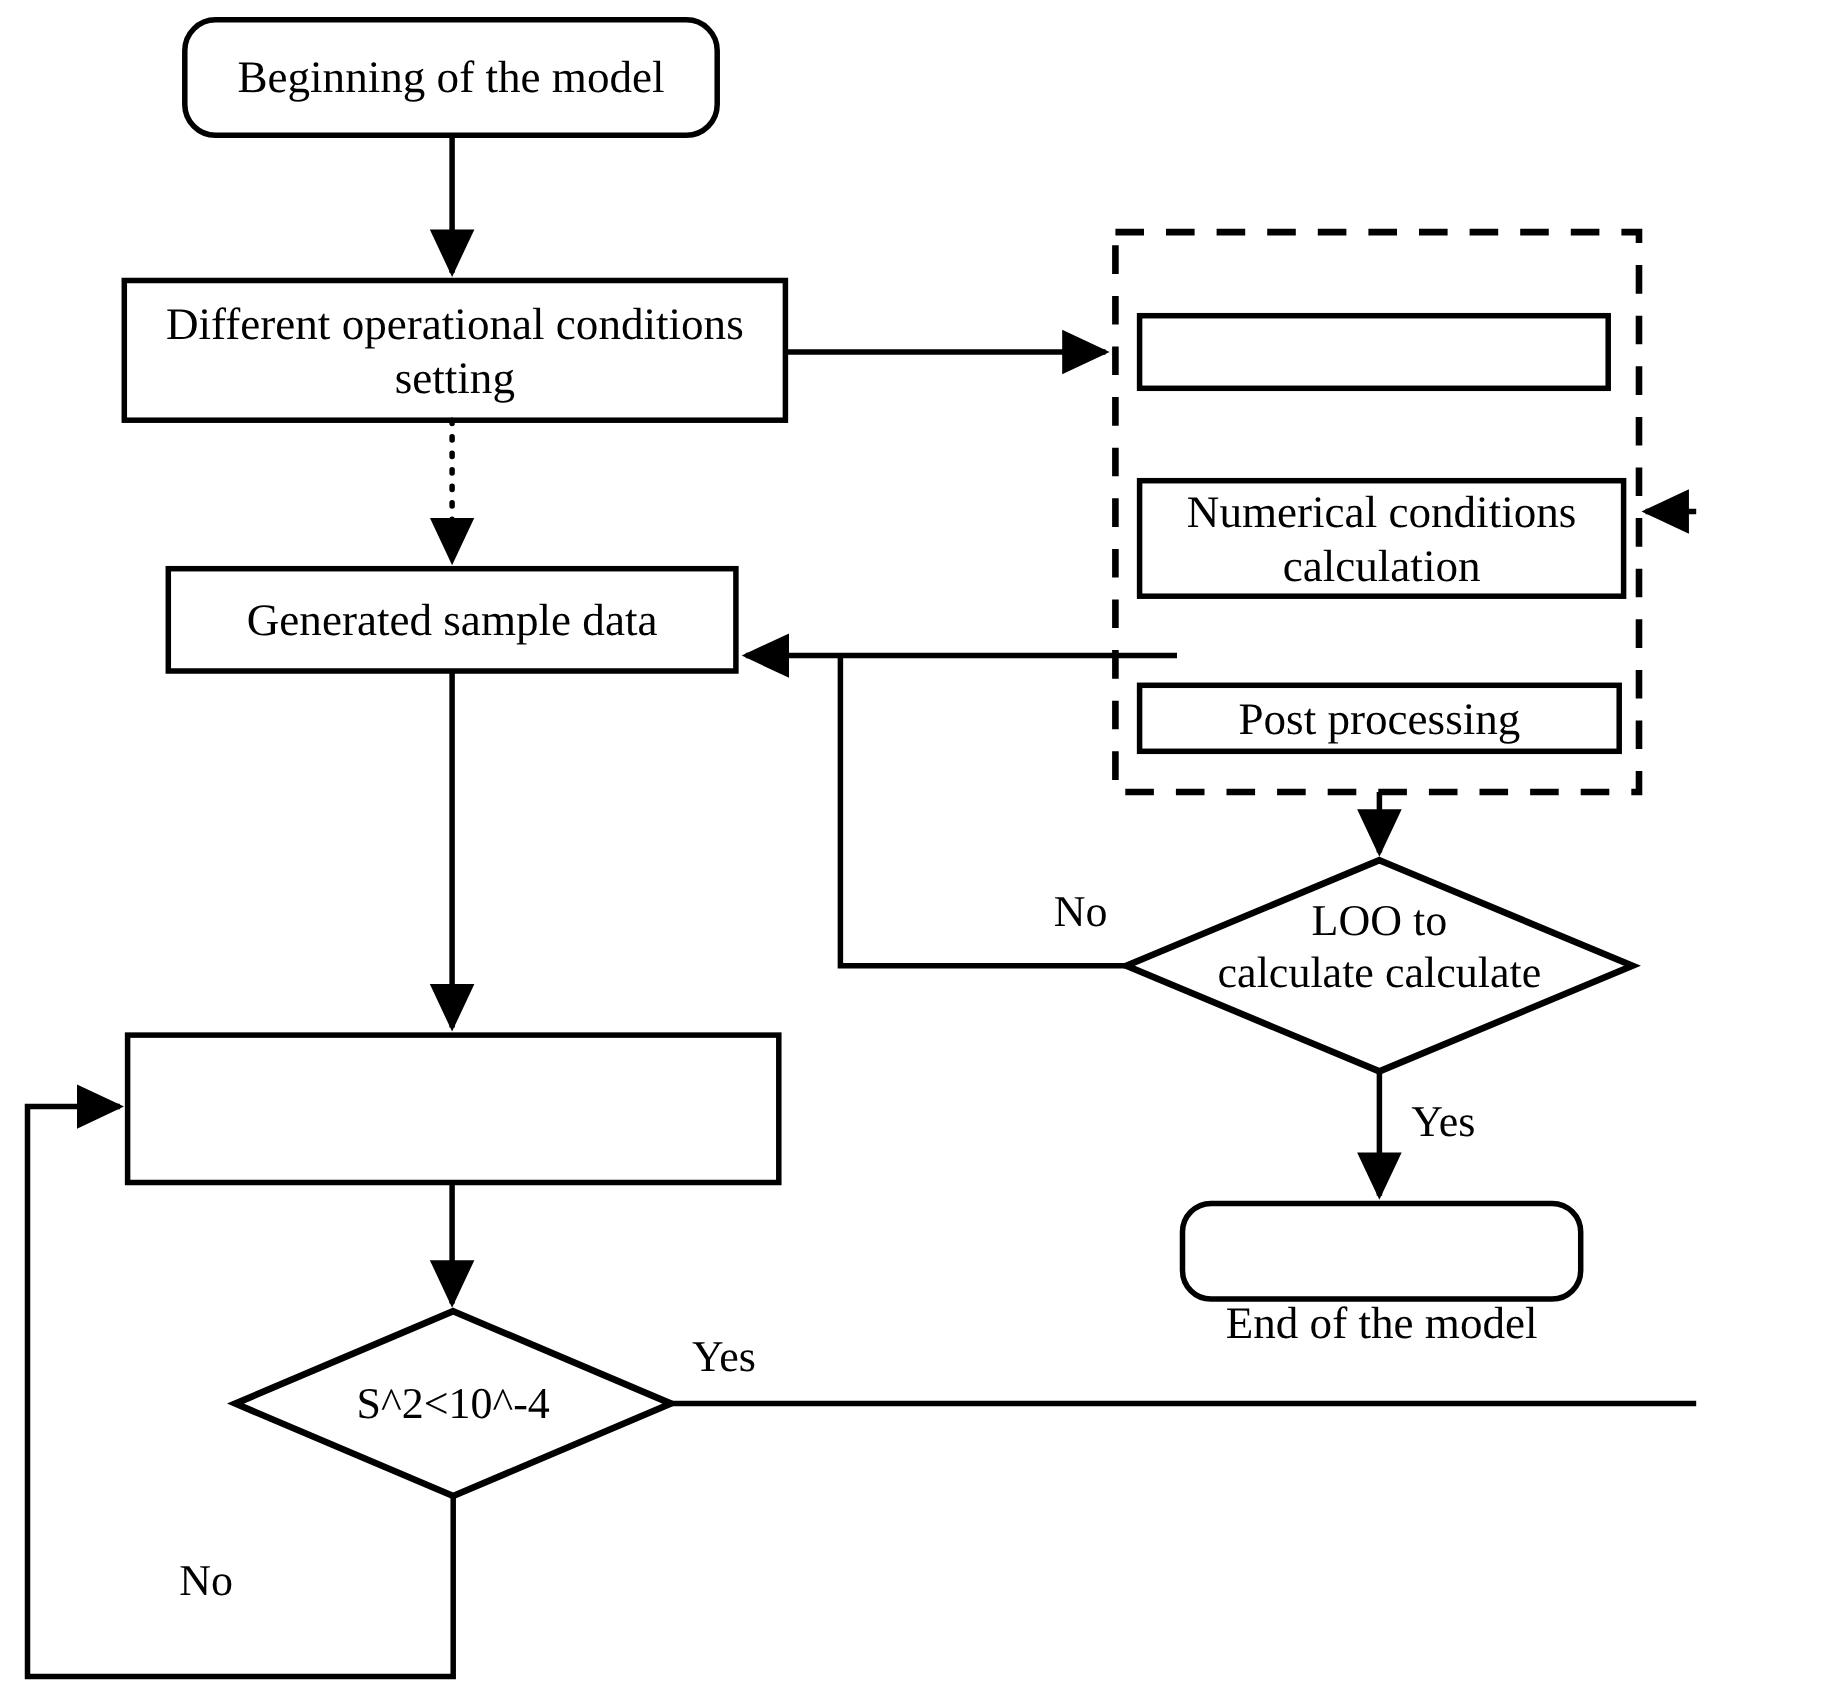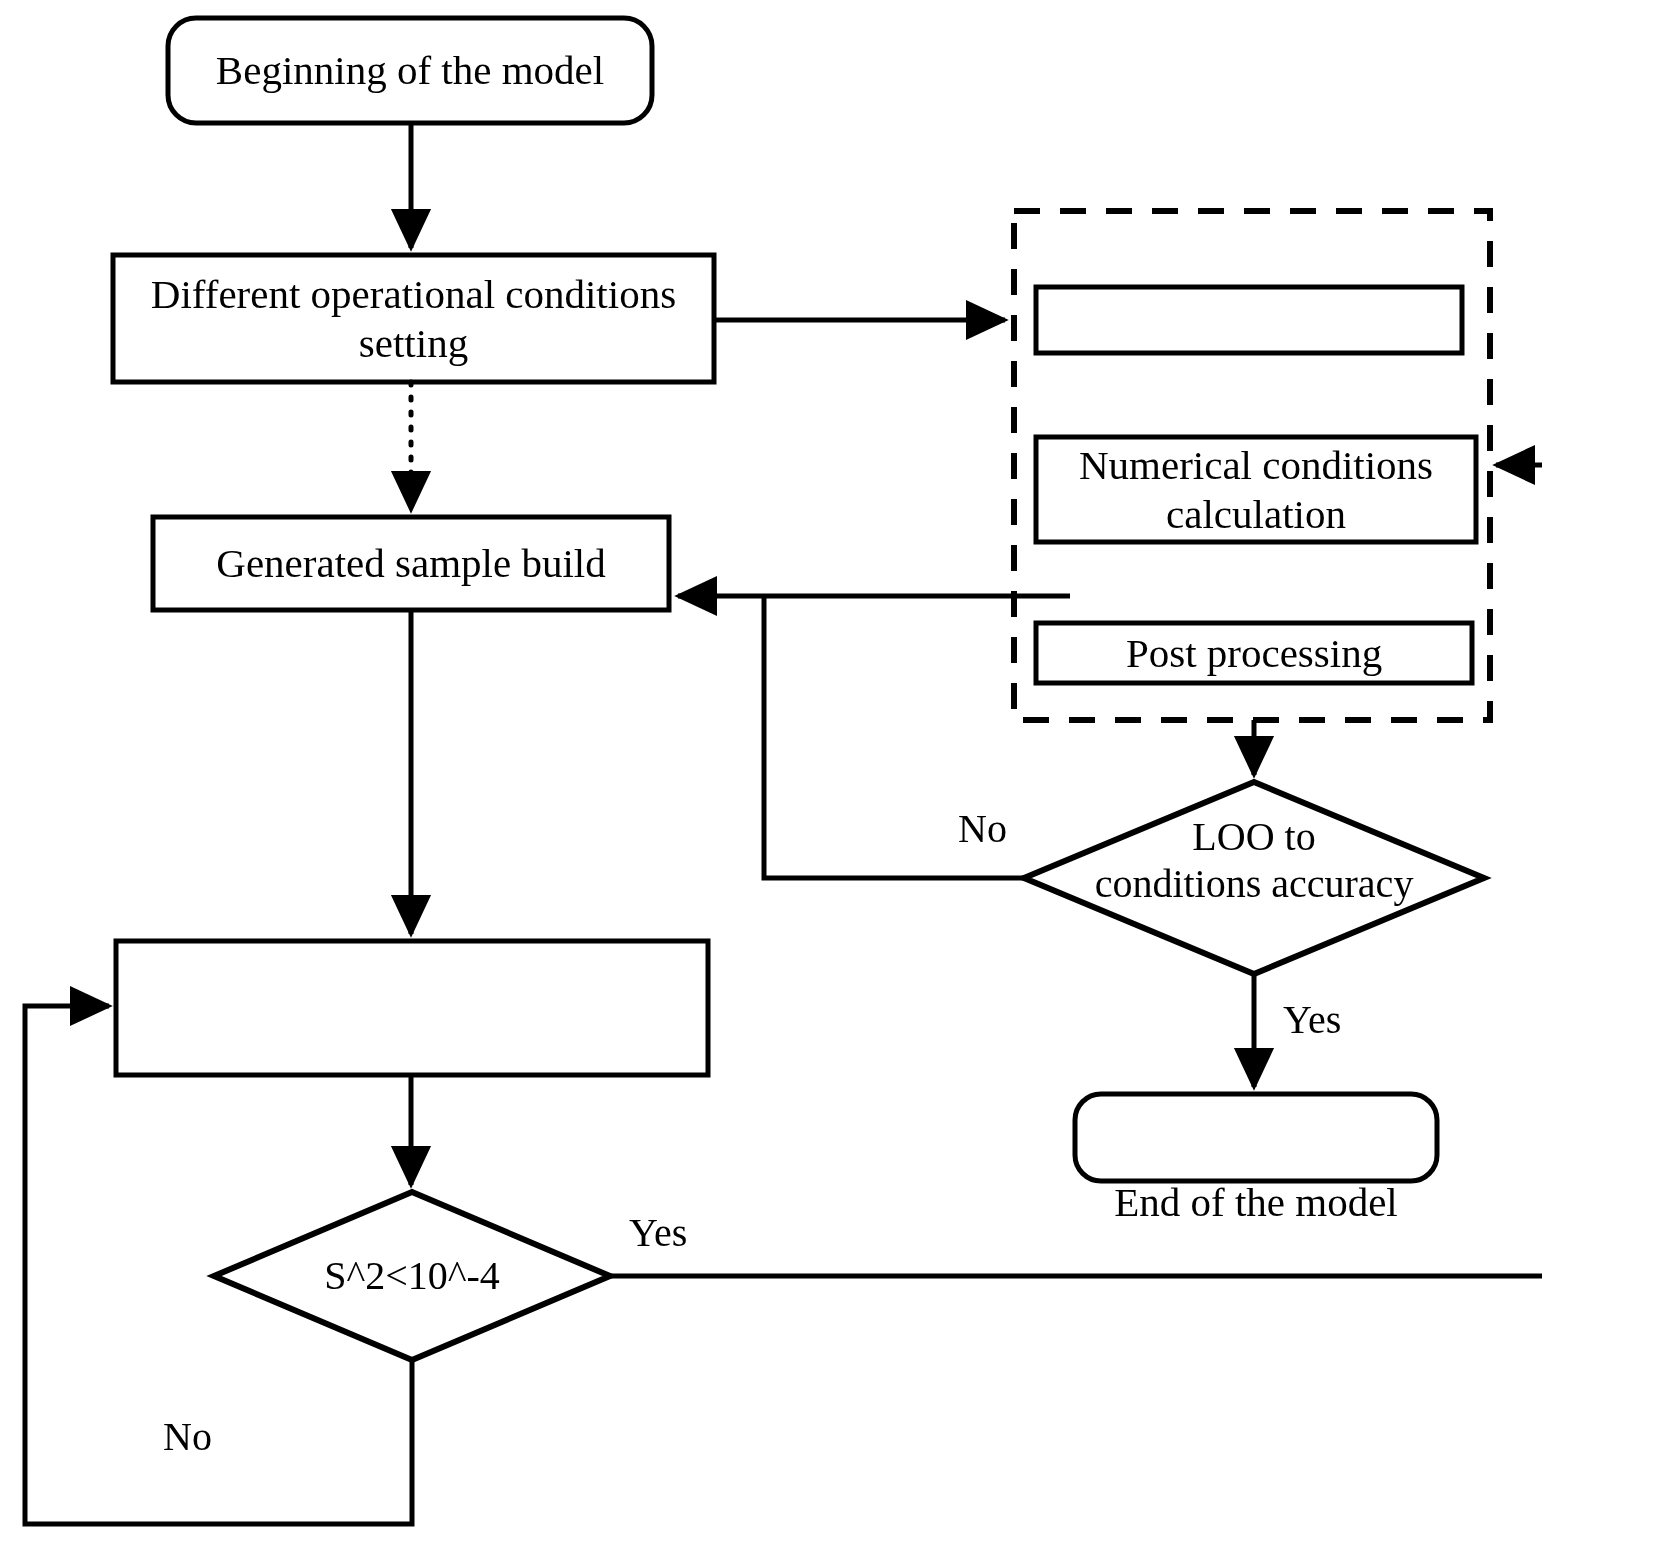--- a/index.html
+++ b/index.html
@@ -97,33 +97,33 @@
     <path d="M 610 1276 L 1629 1276 L 1629 465 L 1496 465" fill="none" stroke="#000000" stroke-width="5" marker-end="url(#arrow)"></path>
 
     <path d="M 412 1360 L 412 1524 L 25 1524 L 25 1006 L 109 1006" fill="none" stroke="#000000" stroke-width="5" marker-end="url(#arrow)"></path>
   </svg>
 
   <div class="node-text" style="left:168px; top:18px; width:484px; height:105px; font-size:41px;">Beginning of the model</div>
 
   <div class="node-text" style="left:113px; top:255px; width:601px; height:127px; font-size:41px;">Different operational conditions
 setting</div>
 
-  <div class="node-text" style="left:153px; top:517px; width:516px; height:93px; font-size:41px;">Generated sample build</div>
+  <div class="node-text" style="left:153px; top:517px; width:516px; height:93px; font-size:41px;">Generated sample data</div>
 
 
   <div class="node-text" style="left:244px; top:1240px; width:336px; height:72px; font-size:40px;">S^2&lt;10^-4</div>
 
 
   <div class="node-text" style="left:1036px; top:437px; width:440px; height:105px; font-size:41px;">Numerical conditions
 calculation</div>
 
   <div class="node-text" style="left:1036px; top:623px; width:436px; height:60px; font-size:41px;">Post processing</div>
 
   <div class="node-text" style="left:1064px; top:810px; width:380px; height:100px; font-size:40px;">LOO to
-conditions accuracy</div>
+calculate calculate</div>
 
   <div class="node-text" style="left:1075px; top:1159px; width:362px; height:87px; font-size:41px;text-align:center;">End of the model</div>
 
   <div class="edge-label" style="left:958px; top:805px; font-size:40px;">No</div>
 
   <div class="edge-label" style="left:1283px; top:996px; font-size:40px;">Yes</div>
 
   <div class="edge-label" style="left:629px; top:1209px; font-size:40px;">Yes</div>
 
   <div class="edge-label" style="left:163px; top:1413px; font-size:40px;">No</div>

